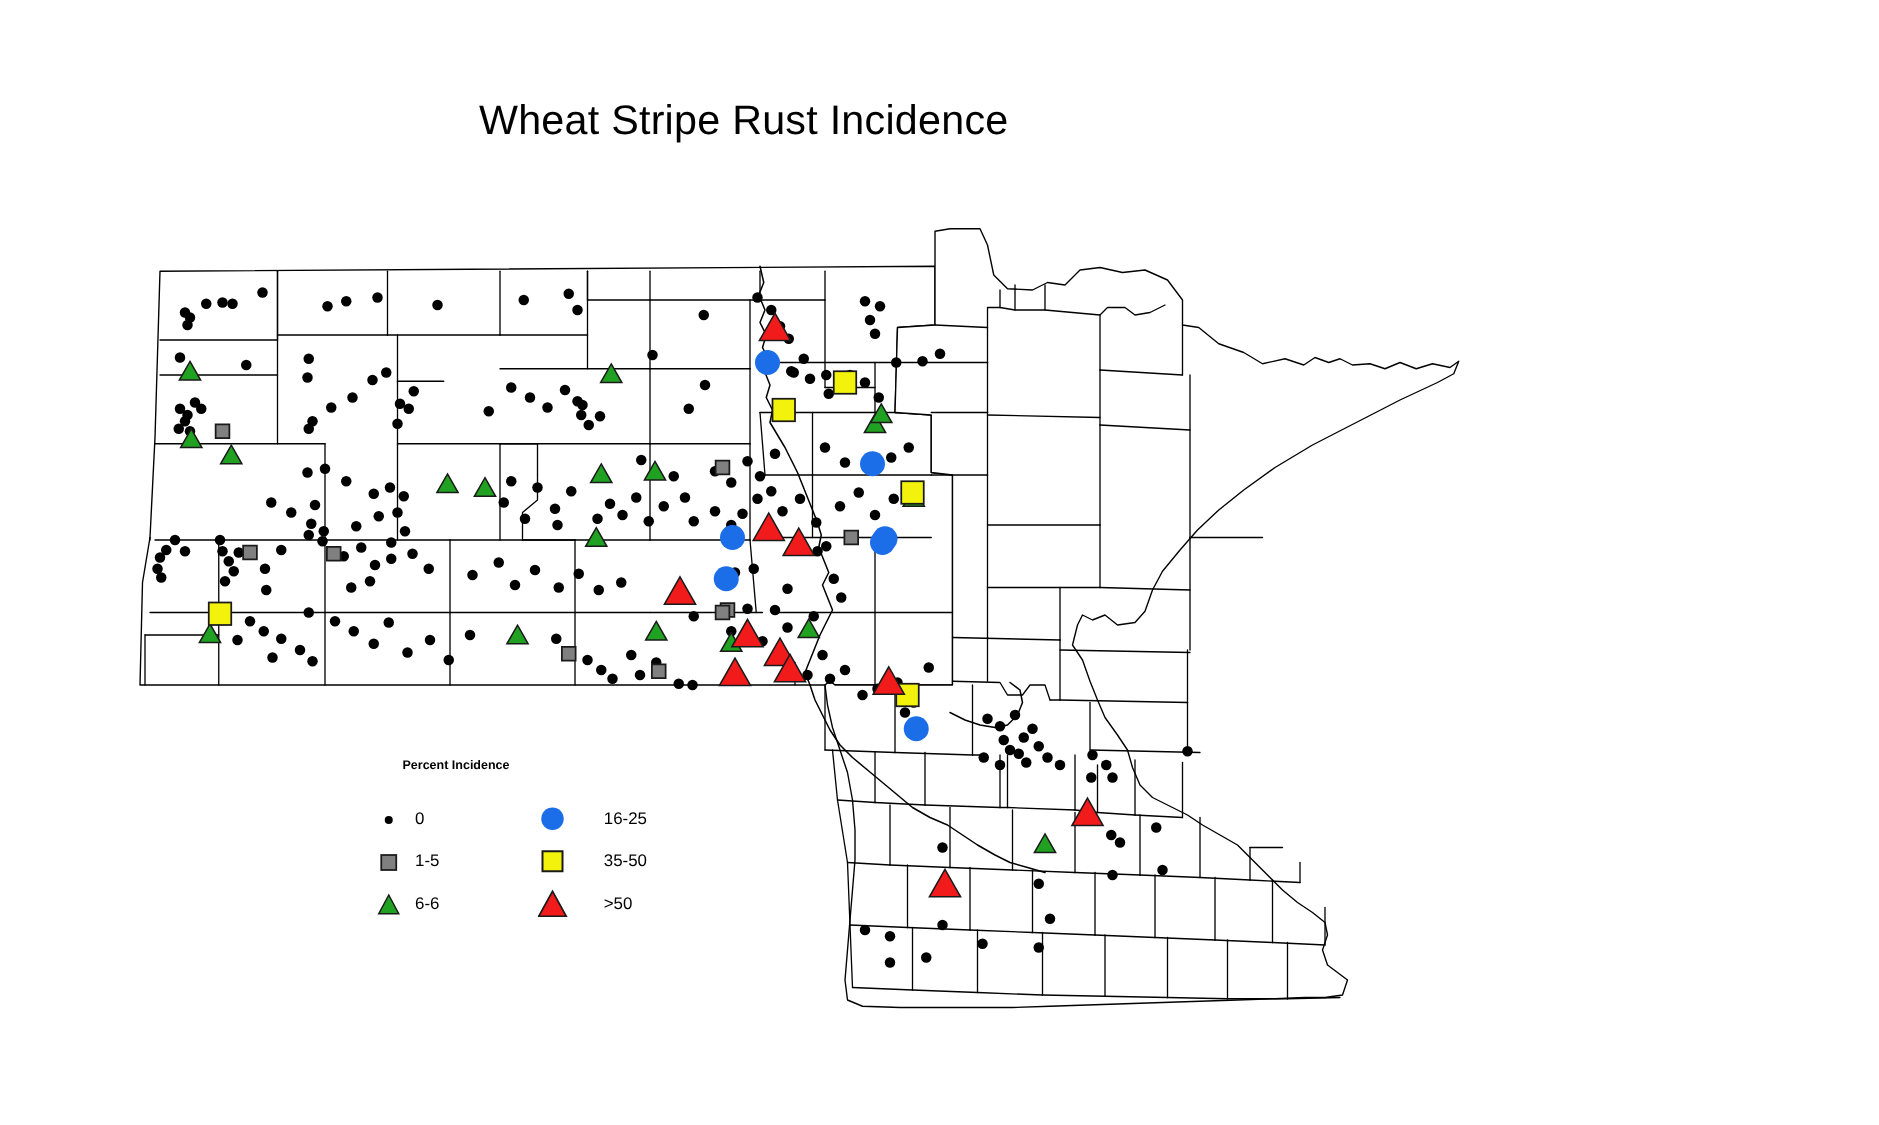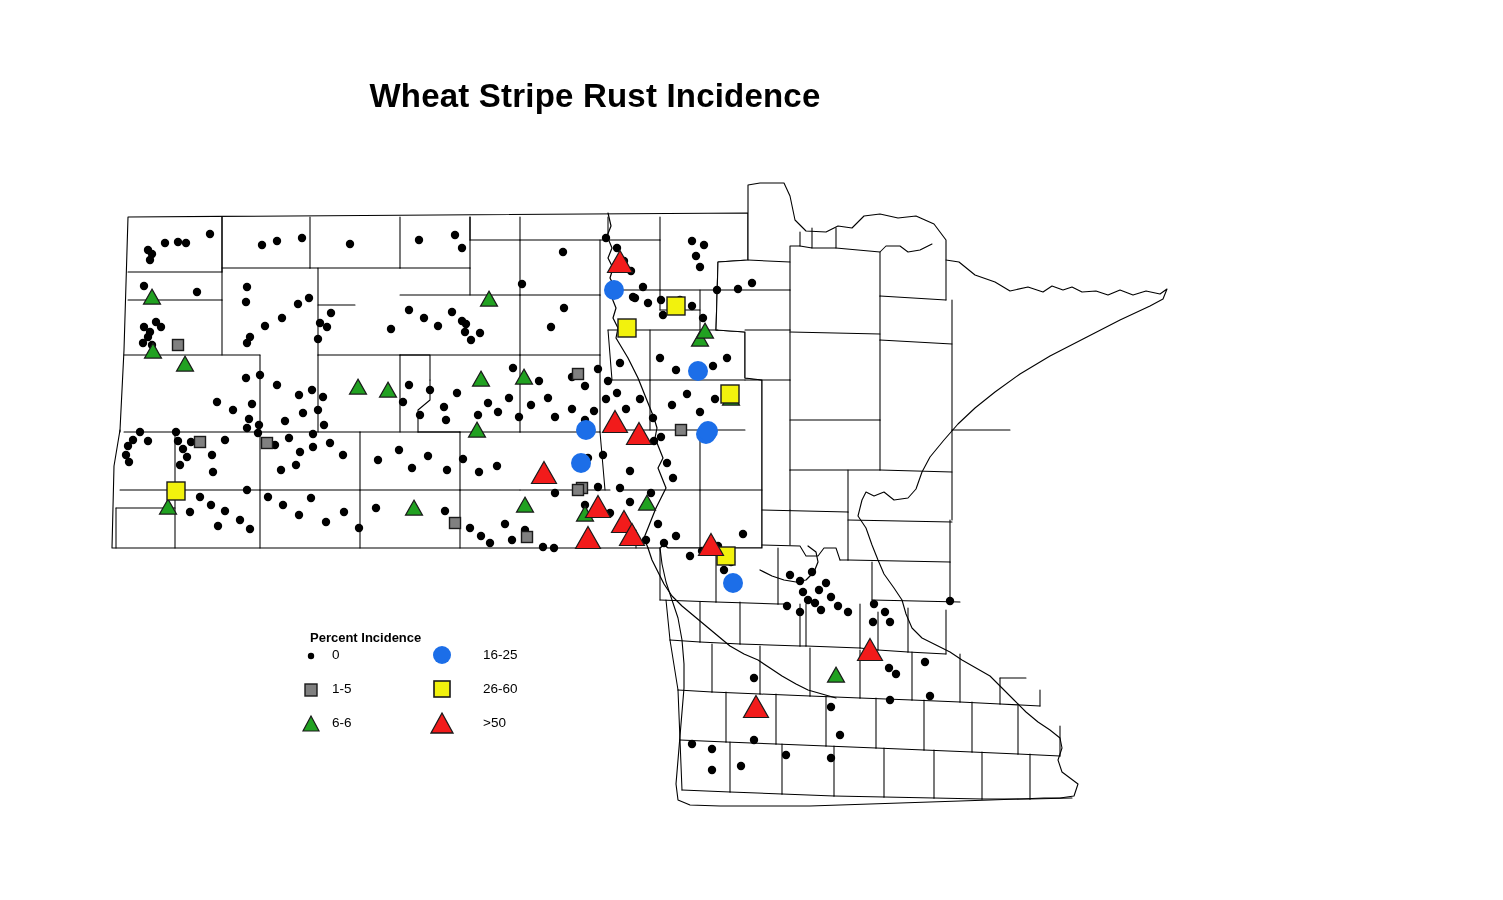--- a/index.html
+++ b/index.html
@@ -21,21 +21,21 @@
     height: 900px;
     background: #ffffff;
   }
   #title {
     position: absolute;
     left: 0;
     top: 78px;
     width: 1190px;
     text-align: center;
     font-size: 33px;
-    font-weight: bold;
+    font-weight: normal;
     letter-spacing: 0.2px;
     line-height: 1.1;
     white-space: nowrap;
   }
   #subtitle {
     position: absolute;
     left: 0;
     top: 148px;
     width: 1180px;
     text-align: center;
@@ -83,26 +83,25 @@
   
   #legend {
     position: absolute;
     left: 300px;
     top: 600px;
     width: 260px;
     height: 140px;
   }
   #legend-title {
     position: absolute;
-    left: 10px;
+    left: 22px;
     top: 7px;
-    font-size: 13px;
+    font-size: 10px;
     font-weight: bold;
     white-space: nowrap;
-    margin-top: 23px;
   }
   .legend-col {
     position: absolute;
     top: 42px;
   }
   .legend-col.c1 { left: 0px; }
   .legend-col.c2 { left: 130px; }
   .legend-row {
     position: relative;
     height: 34px;
@@ -694,21 +693,21 @@
             </svg>
         </span>
         <span class="legend-lbl">16-25</span>
       </div>
       <div class="legend-row">
         <span class="legend-sym">
           <svg width="26" height="26" viewBox="0 0 26 26">
               <rect x="4" y="5" width="16" height="16" fill="#F2F20D" stroke="#1a1a1a" stroke-width="1.6"></rect>
             </svg>
         </span>
-        <span class="legend-lbl">26-60</span>
+        <span class="legend-lbl">35-50</span>
       </div>
       <div class="legend-row">
         <span class="legend-sym">
           <svg width="26" height="26" viewBox="0 0 26 26">
               <polygon points="12,3 23,23 1,23" fill="#F21B1B" stroke="#1a1a1a" stroke-width="1.3"></polygon>
             </svg>
         </span>
         <span class="legend-lbl">&gt;50</span>
       </div>
     </div>

